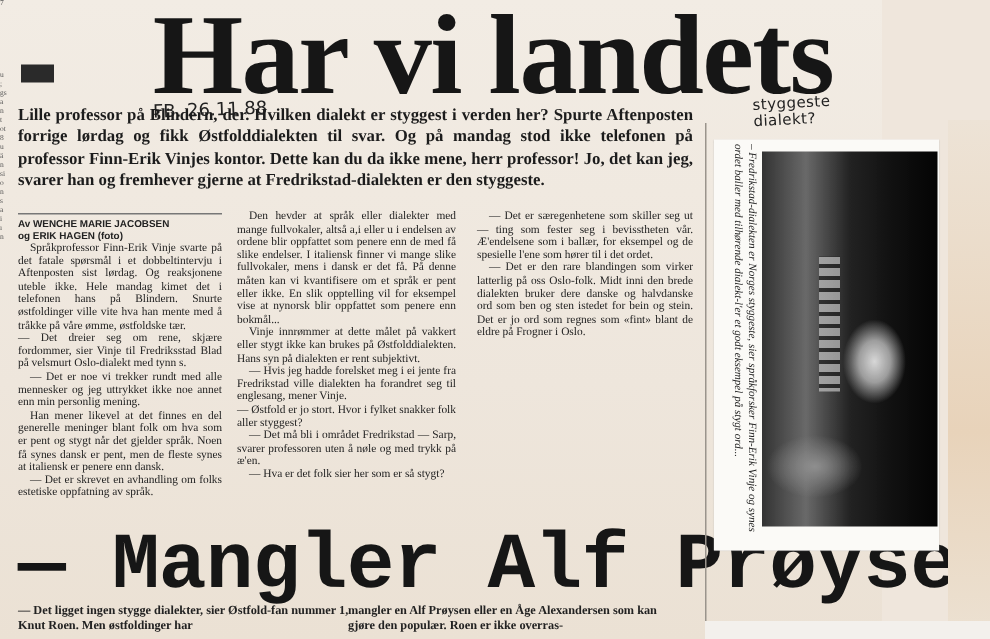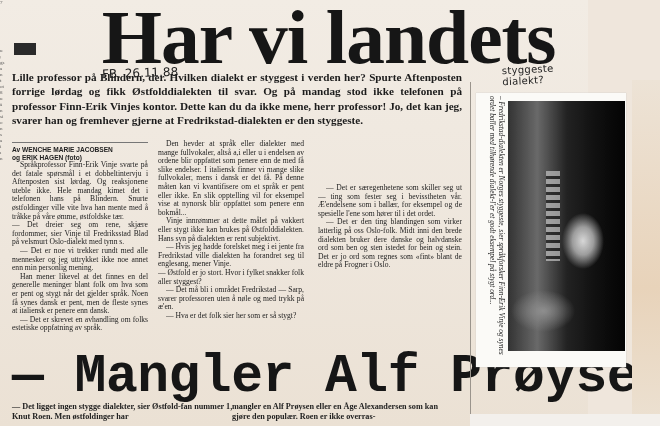--- a/index.html
+++ b/index.html
@@ -47,21 +47,21 @@
     font-size: 6.6px; line-height: 8px; color: #222;
   }
   .col {
     position: absolute; font-family: "Liberation Serif", serif;
     font-size: 7.6px; line-height: 8.6px; color: #222; text-align: justify;
   }
   .col p { margin: 0; text-indent: 8px; }
   .col p.dash { text-indent: 0; }
   .col1 { left: 12px; top: 161px; width: 136px; }
   .col2 { left: 158px; top: 140px; width: 146px; }
-  .col3 { left: 318px; top: 140px; width: 144px; margin-top: 44px; }
+  .col3 { left: 318px; top: 140px; width: 144px; }
   .headline-bottom {
     position: absolute; left: 12px; top: 354px; white-space: nowrap;
     font-family: Liberation Mono, monospace; font-weight: 900;
     font-size: 53px; line-height: 46px; color: #161616; letter-spacing: -0.5px;
   }
   .bottom-text {
     position: absolute; top: 402px; font-family: "Liberation Serif", serif; font-weight: bold;
     font-size: 8.2px; line-height: 10px; color: #222;
   }
   .bt1 { left: 12px; width: 224px; }
@@ -158,21 +158,21 @@
     <p>Den hevder at språk eller dialekter med mange fullvokaler, altså a,i eller u i endelsen av ordene blir oppfattet som penere enn de med få slike endelser. I italiensk finner vi mange slike fullvokaler, mens i dansk er det få. På denne måten kan vi kvantifisere om et språk er pent eller ikke. En slik opptelling vil for eksempel vise at nynorsk blir oppfattet som penere enn bokmål...</p>
     <p>Vinje innrømmer at dette målet på vakkert eller stygt ikke kan brukes på Østfolddialekten. Hans syn på dialekten er rent subjektivt.</p>
     <p>— Hvis jeg hadde forelsket meg i ei jente fra Fredrikstad ville dialekten ha forandret seg til englesang, mener Vinje.</p>
     <p class="dash">— Østfold er jo stort. Hvor i fylket snakker folk aller styggest?</p>
     <p>— Det må bli i området Fredrikstad — Sarp, svarer professoren uten å nøle og med trykk på æ'en.</p>
     <p>— Hva er det folk sier her som er så stygt?</p>
   </div>
 
   <div class="col col3">
     <p>— Det er særegenhetene som skiller seg ut — ting som fester seg i bevisstheten vår. Æ'endelsene som i ballær, for eksempel og de spesielle l'ene som hører til i det ordet.</p>
-    <p>— Det er den ting blandingen som virker latterlig på oss Oslo-folk. Midt inni den brede dialekten bruker dere danske og halvdanske ord som ben og sten istedet for bein og stein. Det er jo ord som regnes som «fint» blant de eldre på Frogner i Oslo.</p>
+    <p>— Det er den rare blandingen som virker latterlig på oss Oslo-folk. Midt inni den brede dialekten bruker dere danske og halvdanske ord som ben og sten istedet for bein og stein. Det er jo ord som regnes som «fint» blant de eldre på Frogner i Oslo.</p>
   </div>
 
   <div class="headline-bottom">— Mangler Alf Prøysen</div>
 
   <div class="bottom-text bt1">— Det ligget ingen stygge dialekter, sier Østfold-fan nummer 1, Knut Roen. Men østfoldinger har</div>
   <div class="bottom-text bt2">mangler en Alf Prøysen eller en Åge Alexandersen som kan gjøre den populær. Roen er ikke overras-</div>
 
   <div class="divider-v"></div>
 
   <div class="right-margin"></div>

